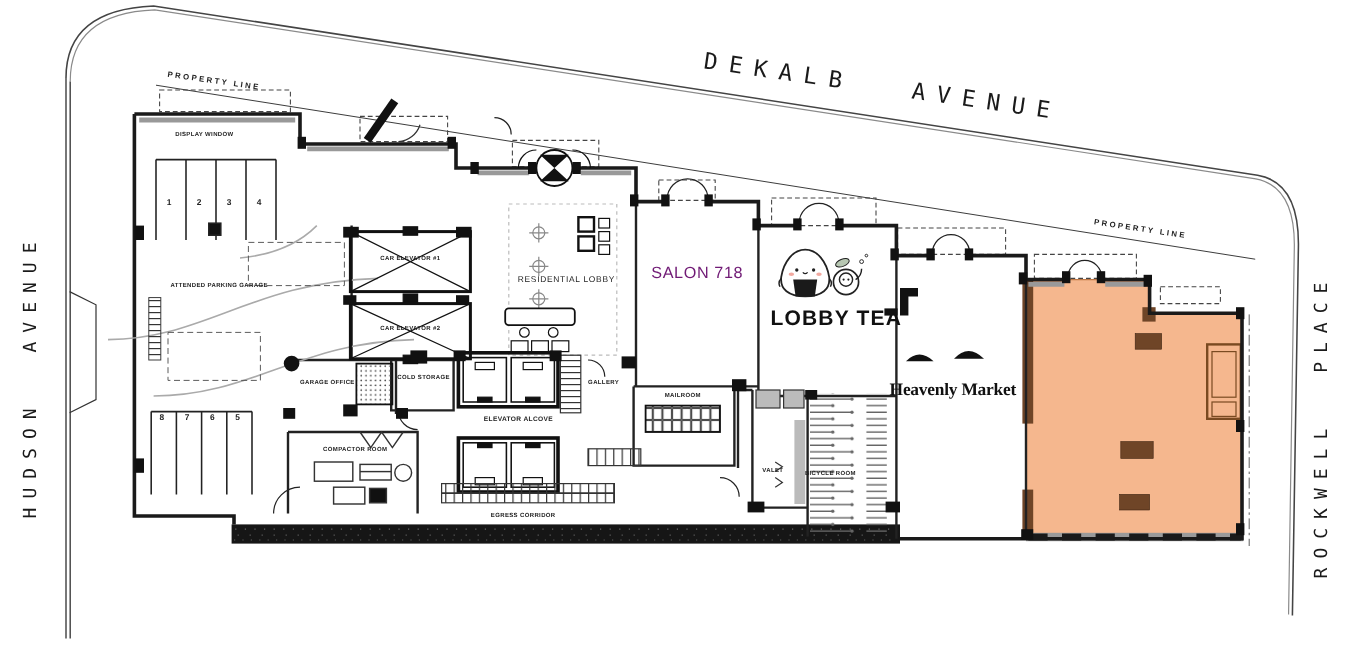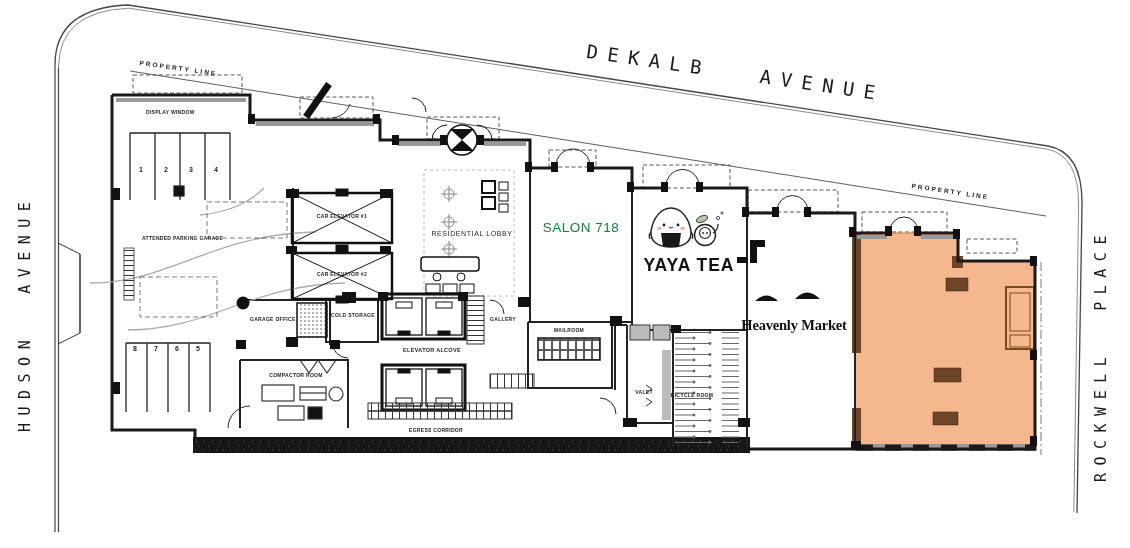--- a/index.html
+++ b/index.html
@@ -10,21 +10,21 @@
        font-family:"Liberation Sans",sans-serif;}
   .ctr{text-align:center;}
   .tiny{font-size:5px;letter-spacing:.3px;font-weight:bold;color:#222;}
   .street{font-size:15px;letter-spacing:.5em;word-spacing:1.5em;color:#1a1a1a;
           font-family:"DejaVu Sans Mono","Liberation Mono",monospace;font-weight:400;}
   .propline{font-size:6.5px;letter-spacing:2px;font-weight:bold;color:#222;}
   .rot{transform-origin:left top;}
   .hg-bold{font-weight:800;font-size:13px;letter-spacing:0;color:#1c1c1c;}
   .hg-serif{font-family:"Liberation Serif",serif;font-size:17px;font-weight:500;color:#1c1c1c;}
   .hg-sub{font-size:8px;letter-spacing:2.5px;color:#1c1c1c;text-align:right;margin-top:-2px;padding-right:2px;}
-  .salon{font-size:13.5px;color:#15803d;letter-spacing:.5px;}
+  .salon{font-size:13.5px;color:#701a75;letter-spacing:.5px;}
   .yaya{font-size:17.5px;font-weight:800;letter-spacing:1px;color:#111;}
   .heavenly{font-family:"Liberation Serif",serif;font-size:14.5px;font-weight:700;color:#111;letter-spacing:-.2px;margin-top:16px;}
   .num{font-size:7px;font-weight:bold;color:#222;position:absolute;}
   .lobby{font-size:7px;letter-spacing:.6px;color:#222;}
 </style>
 </head>
 <body>
 
 <div id="stage">
 
@@ -349,21 +349,21 @@
     <circle cx="57" cy="29" r="10.5" fill="#fff" stroke="#222" stroke-width="1.4"></circle>
     <circle cx="57" cy="27" r="5.5" fill="#fff" stroke="#222" stroke-width="1.2"></circle>
     <circle cx="55" cy="27" r="0.9" fill="#222"></circle>
         <circle cx="59" cy="27" r="0.9" fill="#222"></circle>
     <ellipse cx="54" cy="13" rx="6" ry="3" fill="#b7c7b2" stroke="#222" stroke-width="0.8" transform="rotate(-22 54 13)"></ellipse>
     <path d="M65,27 q5,-3 5,-9" stroke="#222" stroke-width="1.2" fill="none"></path>
     <circle cx="70" cy="12" r="1.6" fill="none" stroke="#222" stroke-width="0.8"></circle>
     <circle cx="74" cy="7" r="1.1" fill="none" stroke="#222" stroke-width="0.8"></circle>
   </svg>
 </div>
-<div class="lbl yaya ctr" style="left:642px;top:256px;width:94px;">YAYA TEA</div>
+<div class="lbl yaya ctr" style="left:642px;top:256px;width:94px;">LOBBY TEA</div>
 
 <div class="lbl heavenly ctr" style="left:740px;top:302px;width:108px;">Heavenly Market</div>
 
 <span class="num" style="left:139px;top:166px;">1</span>
 <span class="num" style="left:164px;top:166px;">2</span>
 <span class="num" style="left:189px;top:166px;">3</span>
 <span class="num" style="left:214px;top:166px;">4</span>
 <span class="num" style="left:133px;top:345px;">8</span>
 <span class="num" style="left:154px;top:345px;">7</span>
 <span class="num" style="left:175px;top:345px;">6</span>

